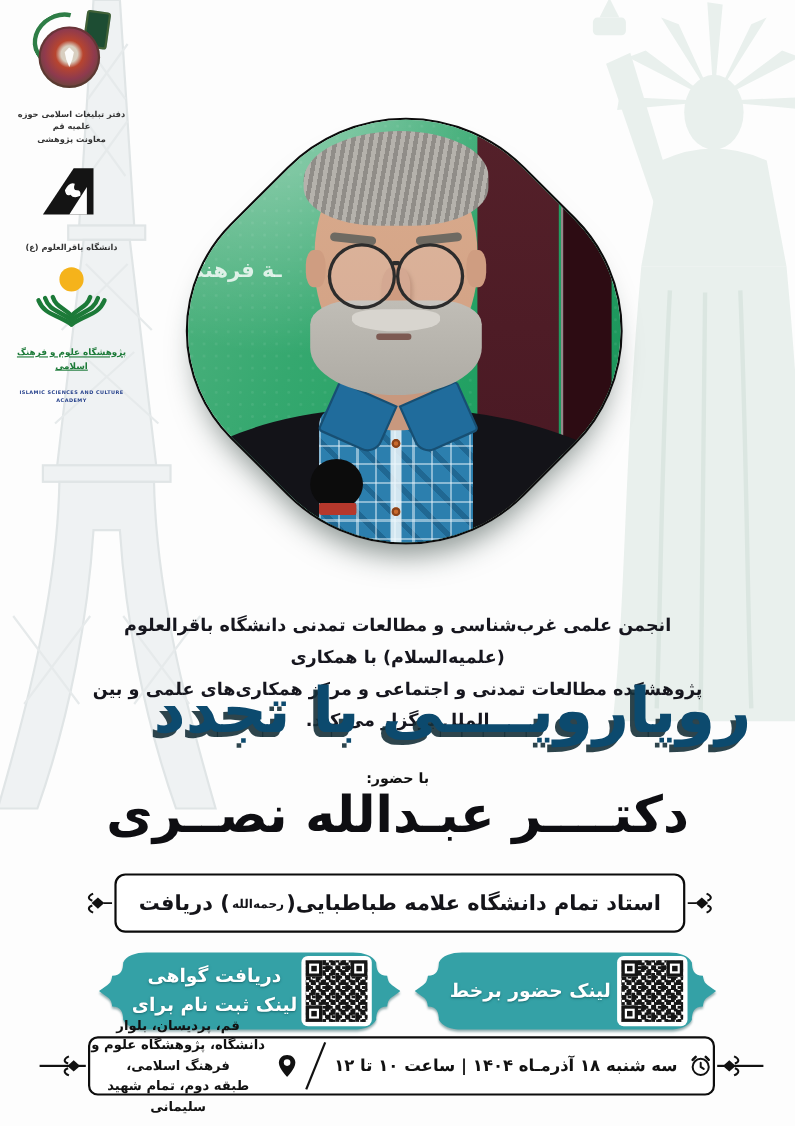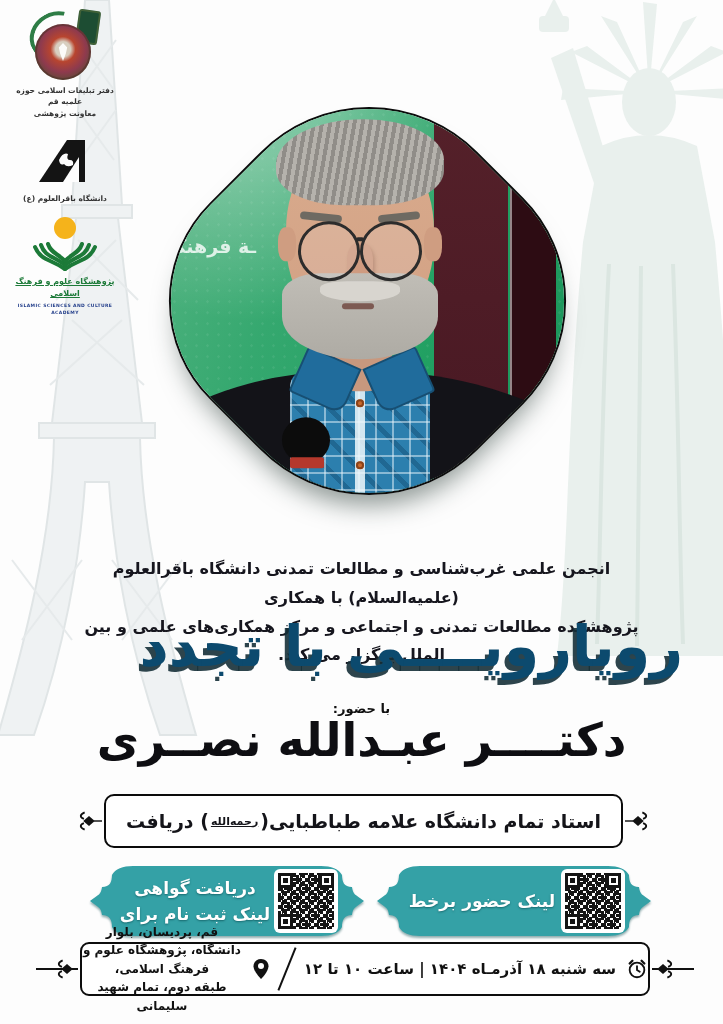--- a/index.html
+++ b/index.html
@@ -6,21 +6,21 @@
   body{background:#888;font-family:"DejaVu Sans","Liberation Sans",sans-serif;}
   .poster{position:relative;width:723px;height:1024px;margin:0 auto;background:#fdfdfd;overflow:hidden;}
 
   
   .wm{position:absolute;pointer-events:none;}
   .wm-eiffel{left:-8px;top:0;}
   .wm-statue{right:-14px;top:-4px;}
 
   
   .logos{position:absolute;top:10px;left:12px;width:106px;display:flex;flex-direction:column;align-items:center;gap:11px;z-index:6;}
-  .logo-block{display:flex;flex-direction:column;align-items:center;gap:3px;}
+  .logo-block{display:flex;flex-direction:column;align-items:center;gap:16px;}
   .logo1-art{width:72px;height:72px;position:relative;}
   .logo1-globe{position:absolute;left:6px;top:14px;width:56px;height:56px;border-radius:50%;
     background:radial-gradient(circle at 50% 45%,#d8cfc0 0 18%,#b8452f 30%,#8e3a4e 55%,#5d4a35 78%,#3c4a3a 100%);
     box-shadow:inset 0 0 0 2px rgba(60,40,30,.4);}
   .logo1-globe::after{content:"";position:absolute;left:21px;top:19px;width:14px;height:18px;
     background:#fff;clip-path:polygon(50% 0,80% 25%,70% 60%,50% 100%,30% 60%,20% 25%);opacity:.9;}
   .logo1-swirl{position:absolute;left:0;top:2px;width:46px;height:40px;border:4px solid #2e7d46;border-right-color:transparent;border-bottom-color:transparent;border-radius:50%;transform:rotate(-30deg);}
   .logo1-book{position:absolute;right:2px;top:0;width:22px;height:34px;background:#1d4d33;transform:rotate(8deg);border-radius:3px;box-shadow:inset 0 0 0 2px #d4b24a33;}
   .logo-cap{font-size:7.5px;font-weight:bold;color:#333;text-align:center;line-height:1.5;}
   .logo-cap.green{color:#1c7a38;font-size:8px;text-decoration:underline;}
@@ -77,21 +77,21 @@
   
   .rtl{direction:rtl;}
   .intro{position:absolute;top:555px;left:70px;right:70px;text-align:center;font-size:16px;font-weight:bold;color:#16161e;line-height:1.8;z-index:6;}
   .title{position:absolute;top:613px;left:40px;right:40px;margin:0;text-align:right;font-size:57px;font-weight:900;color:#0c4a6e;
     text-shadow:-4px 5px 0 rgba(22,48,56,.9);letter-spacing:-1px;z-index:6;}
   .with-presence{position:absolute;top:701px;left:0;right:0;text-align:center;font-size:13px;font-weight:bold;color:#111;z-index:6;}
   .speaker{position:absolute;top:713px;left:20px;right:20px;margin:0;text-align:center;font-size:46px;font-weight:900;color:#0e0e12;z-index:6;}
 
   .affil-box{position:absolute;top:794px;left:104px;right:100px;height:50px;background:#fff;border:2.5px solid #0b0b0b;border-radius:10px;
     display:flex;align-items:center;justify-content:center;font-size:19px;font-weight:800;color:#141419;z-index:6;}
-  .affil-box .honorific{font-size:11px;margin:0 2px;font-weight:bold;text-decoration:underline;}
+  .affil-box .honorific{font-size:11px;margin:0 2px;font-weight:bold;}
   .finial{position:absolute;top:50%;margin-top:-13px;width:26px;height:26px;}
   .finial.fl{left:-30px;transform:scaleX(-1);}
   .finial.fr{right:-30px;}
 
   
   .ribbon{position:absolute;top:859px;width:274px;height:84px;z-index:6;}
   .ribbon-left{left:90px;} .ribbon-right{left:377px;}
   .ribbon svg.bg{position:absolute;inset:0;filter:drop-shadow(0 2px 1px rgba(12,75,80,.45));}
   .ribbon-content{position:absolute;inset:0;display:flex;align-items:center;justify-content:space-between;padding:0 26px;direction:rtl;}
   .ribbon-label{color:#fff;font-weight:800;font-size:17px;text-align:center;line-height:1.55;text-shadow:0 1px 2px rgba(0,60,65,.55);flex:1;}

